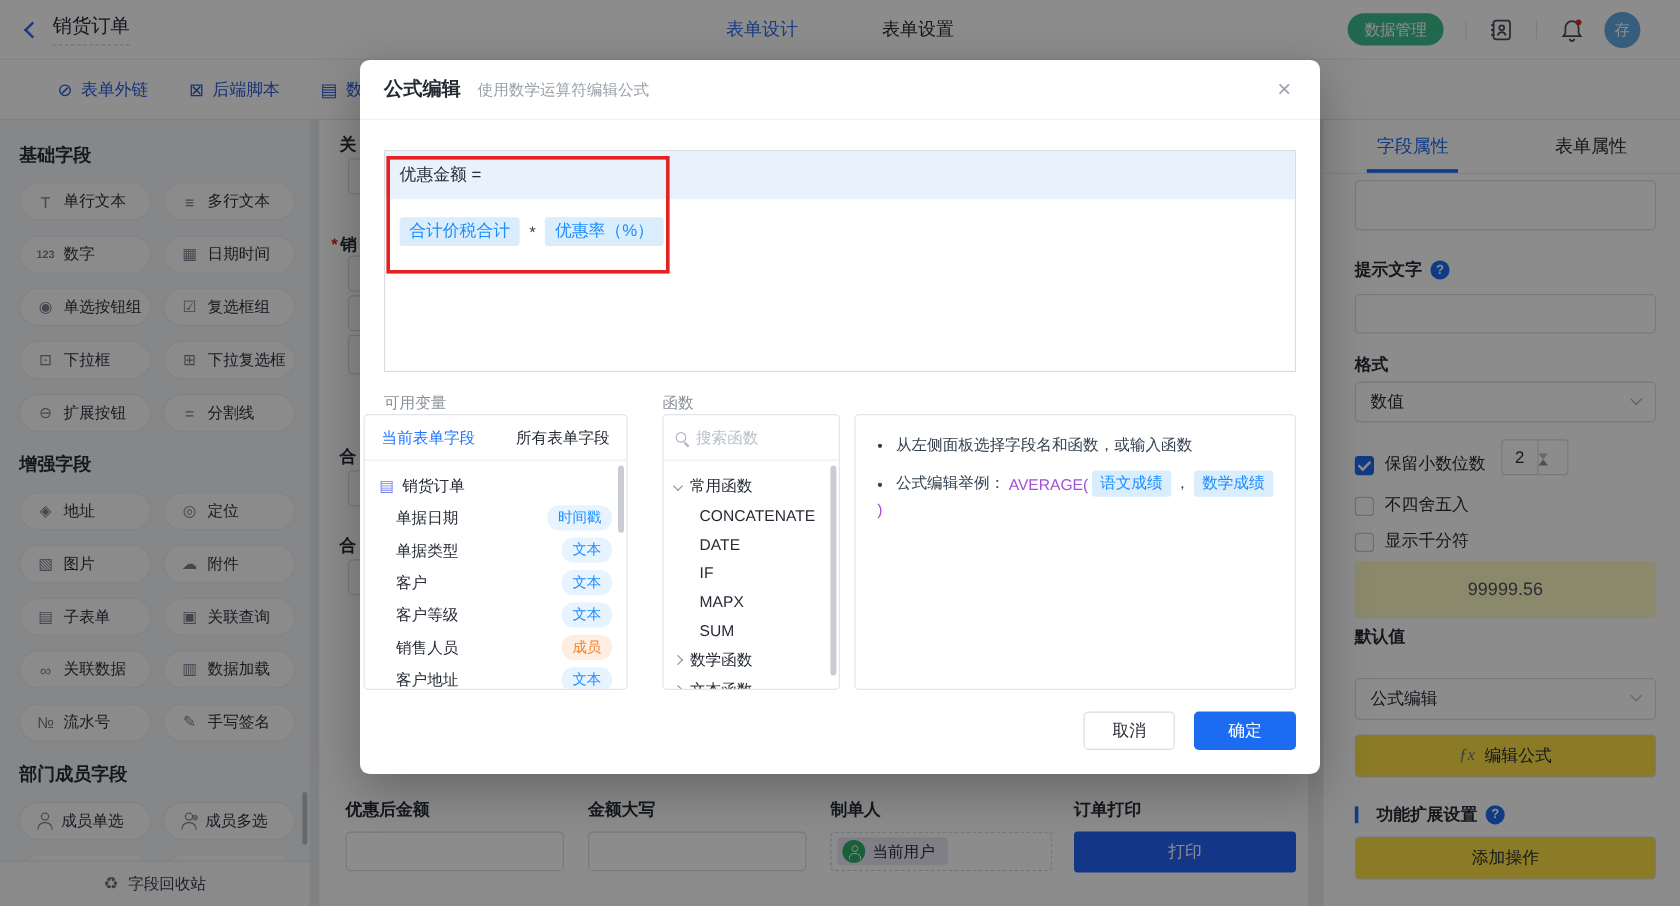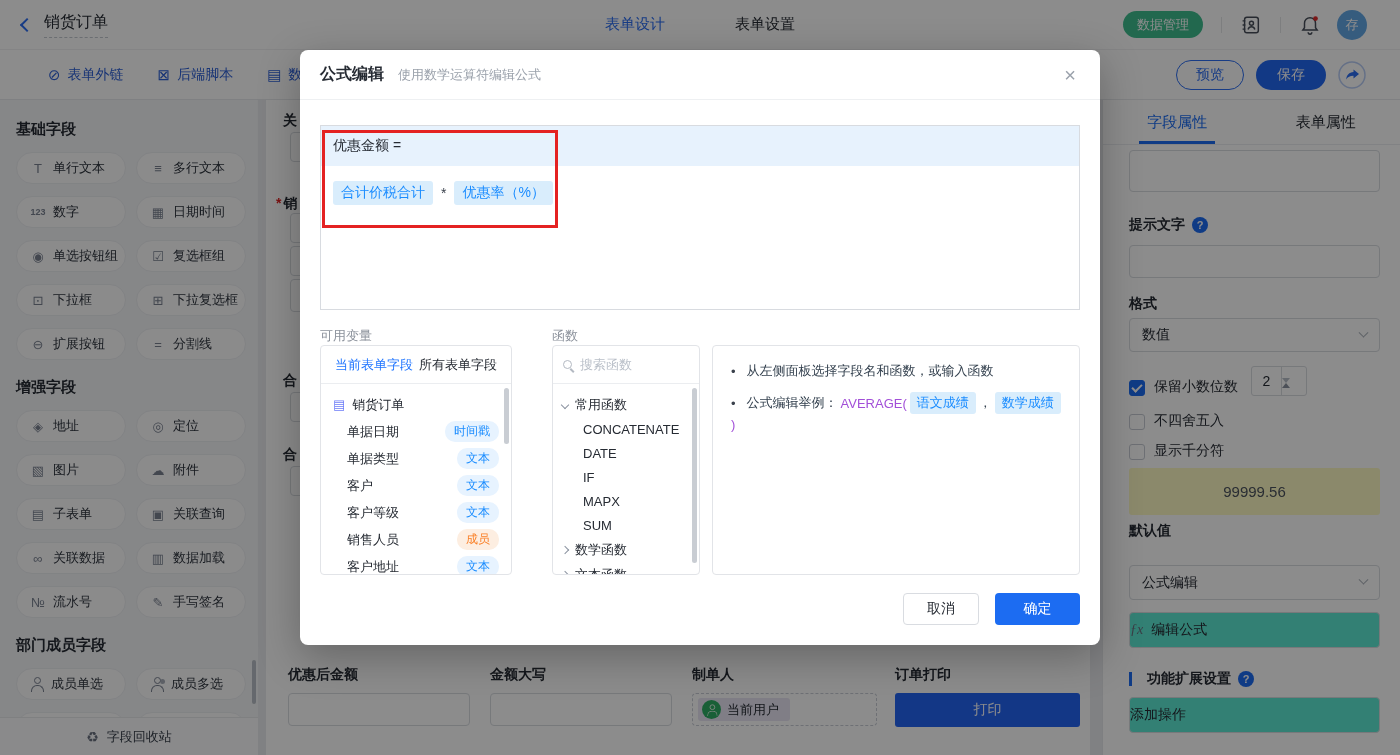--- a/index.html
+++ b/index.html
@@ -83,40 +83,40 @@
   .cbrow { display:flex; align-items:flex-end; gap:9px; }
   .cb { width:16px; height:16px; border:1.5px solid #c6cbd3; border-radius:3px; background:#fff; flex:none; cursor:pointer; }
   .cb.checked { background:#1c6cf2; border-color:#1c6cf2; position:relative; }
   .cb.checked::after { content:""; position:absolute; left:4px; top:1px; width:4px; height:8px; border-right:2px solid #fff; border-bottom:2px solid #fff; transform:rotate(45deg); }
   .stepper { display:flex; border:1px solid #d9dce1; border-radius:3px; height:30px; width:56px; margin-left:4px; }
   .stepper .num { width:29px; display:flex; align-items:center; justify-content:center; }
   .stepper .arrows { width:25px; border-left:1px solid #d9dce1; display:flex; flex-direction:column; }
   .tri-up { width:0; height:0; border-left:4px solid transparent; border-right:4px solid transparent; border-bottom:5px solid #8b93a0; }
   .tri-dn { width:0; height:0; border-left:4px solid transparent; border-right:4px solid transparent; border-top:5px solid #b9bfc8; }
   .preview-box { background:#fef9c3; border-radius:3px; display:flex; align-items:center; justify-content:center; color:#4c535e; font-size:15px; }
-  .rp-btn { width:100%; height:36px; border:1px solid #d9dce1; border-radius:4px; background:#5eead4; font-size:14px; color:#262b33; display:flex; align-items:center; gap:8px; cursor:pointer; }
+  .rp-btn { width:100%; height:36px; border:1px solid #d9dce1; border-radius:4px; background:#fde047; font-size:14px; color:#262b33; display:flex; align-items:center; justify-content:center; gap:8px; cursor:pointer; }
   .fxg { font-style:italic; color:#6a7280; font-family:"Liberation Serif","DejaVu Serif",serif; }
   .secbar { width:3px; height:14px; background:#1c6cf2; margin-right:8px; flex:none; }
 
   
   .overlay { position:absolute; inset:0; background:rgba(0,0,0,0.45); z-index:40; }
   .modal { position:absolute; left:300px; top:50px; width:800px; height:595px; background:#fff; border-radius:8px; box-shadow:0 12px 42px rgba(0,0,0,.28); z-index:50; }
   .m-hdr { height:50px; display:flex; align-items:center; padding:0 24px 0 20px; border-bottom:1px solid #eef0f2; }
   .m-title { font-size:16px; font-weight:bold; }
   .m-sub { font-size:13px; color:#9aa1ab; margin-left:14px; }
   .m-close { margin-left:auto; font-size:20px; color:#9aa1ab; cursor:pointer; line-height:1; }
   .m-editor { position:absolute; left:20px; top:75px; width:760px; height:185px; border:1px solid #d8dbe0; background:#fff; }
   .m-ed-head { height:40px; background:#e7f2fd; display:flex; align-items:center; padding-left:12px; }
   .m-ed-body { padding:15px 12px; display:flex; align-items:center; gap:8px; }
   .chip { display:inline-block; background:#d9edfc; color:#1a8cff; padding:3px 8px; border-radius:3px; font-size:14px; }
   .op { color:#3a414c; }
   .red-box { position:absolute; left:22px; top:80px; width:236px; height:98px; border:3px solid #e42222; z-index:5; pointer-events:none; }
   .m-lab { position:absolute; top:277px; font-size:13px; color:#8b919b; }
   .m-panel { position:absolute; top:295px; height:230px; border:1px solid #e2e4e8; border-radius:4px; background:#fff; overflow:hidden; }
-  .m-vars { left:20px; width:192px; }
+  .m-vars { left:3px; width:220px; }
   .m-funcs { left:252px; width:148px; }
   .m-tips { left:412px; width:368px; }
   .v-tabs { height:38px; display:flex; align-items:center; justify-content:space-between; padding:0 14px; border-bottom:1px solid #ebedf0; font-size:13px; }
   .v-tab { cursor:pointer; }
   .v-tab.active { color:#2176ff; }
   .v-tree { padding-top:7px; font-size:13px; }
   .v-root { height:27px; display:flex; align-items:center; gap:7px; padding-left:12px; }
   .doc-g { color:#6e7ef7; font-size:13px; }
   .v-row { height:27px; display:flex; align-items:center; justify-content:space-between; padding:0 12px 0 26px; cursor:pointer; }
   .badge { font-size:12px; padding:2px 9px; border-radius:10px; }
@@ -188,30 +188,20 @@
         </span>
       <span class="tlink">
           <span class="g">⊠</span>
           <span>后端脚本</span>
         </span>
       <span class="tlink">
           <span class="g">▤</span>
           <span>数据权</span>
         </span>
     </div>
-    <div class="tbar-right">
-      <button class="btn-preview">预览</button>
-      <button class="btn-save">保存</button>
-      <span class="icon-btn">
-        <svg width="28" height="28" viewBox="0 0 28 28">
-            <circle cx="14" cy="14" r="13" fill="#fff" stroke="#b9cdf5" stroke-width="1.5"></circle>
-            <path d="M15.5 8.5l5.5 4.5-5.5 4.5v-2.8c-3.6 0-5.8 1.2-7.3 3.8.3-4.6 3-7.2 7.3-7.6z" fill="#2c6ef2"></path>
-          </svg>
-      </span>
-    </div>
   </div>
 
   <div class="main">
 
     <div class="sidebar">
       <div class="sec-title">基础字段</div>
       <div class="pill-grid">
         <div class="fpill">
             <span class="g">T</span>
             <span>单行文本</span>

